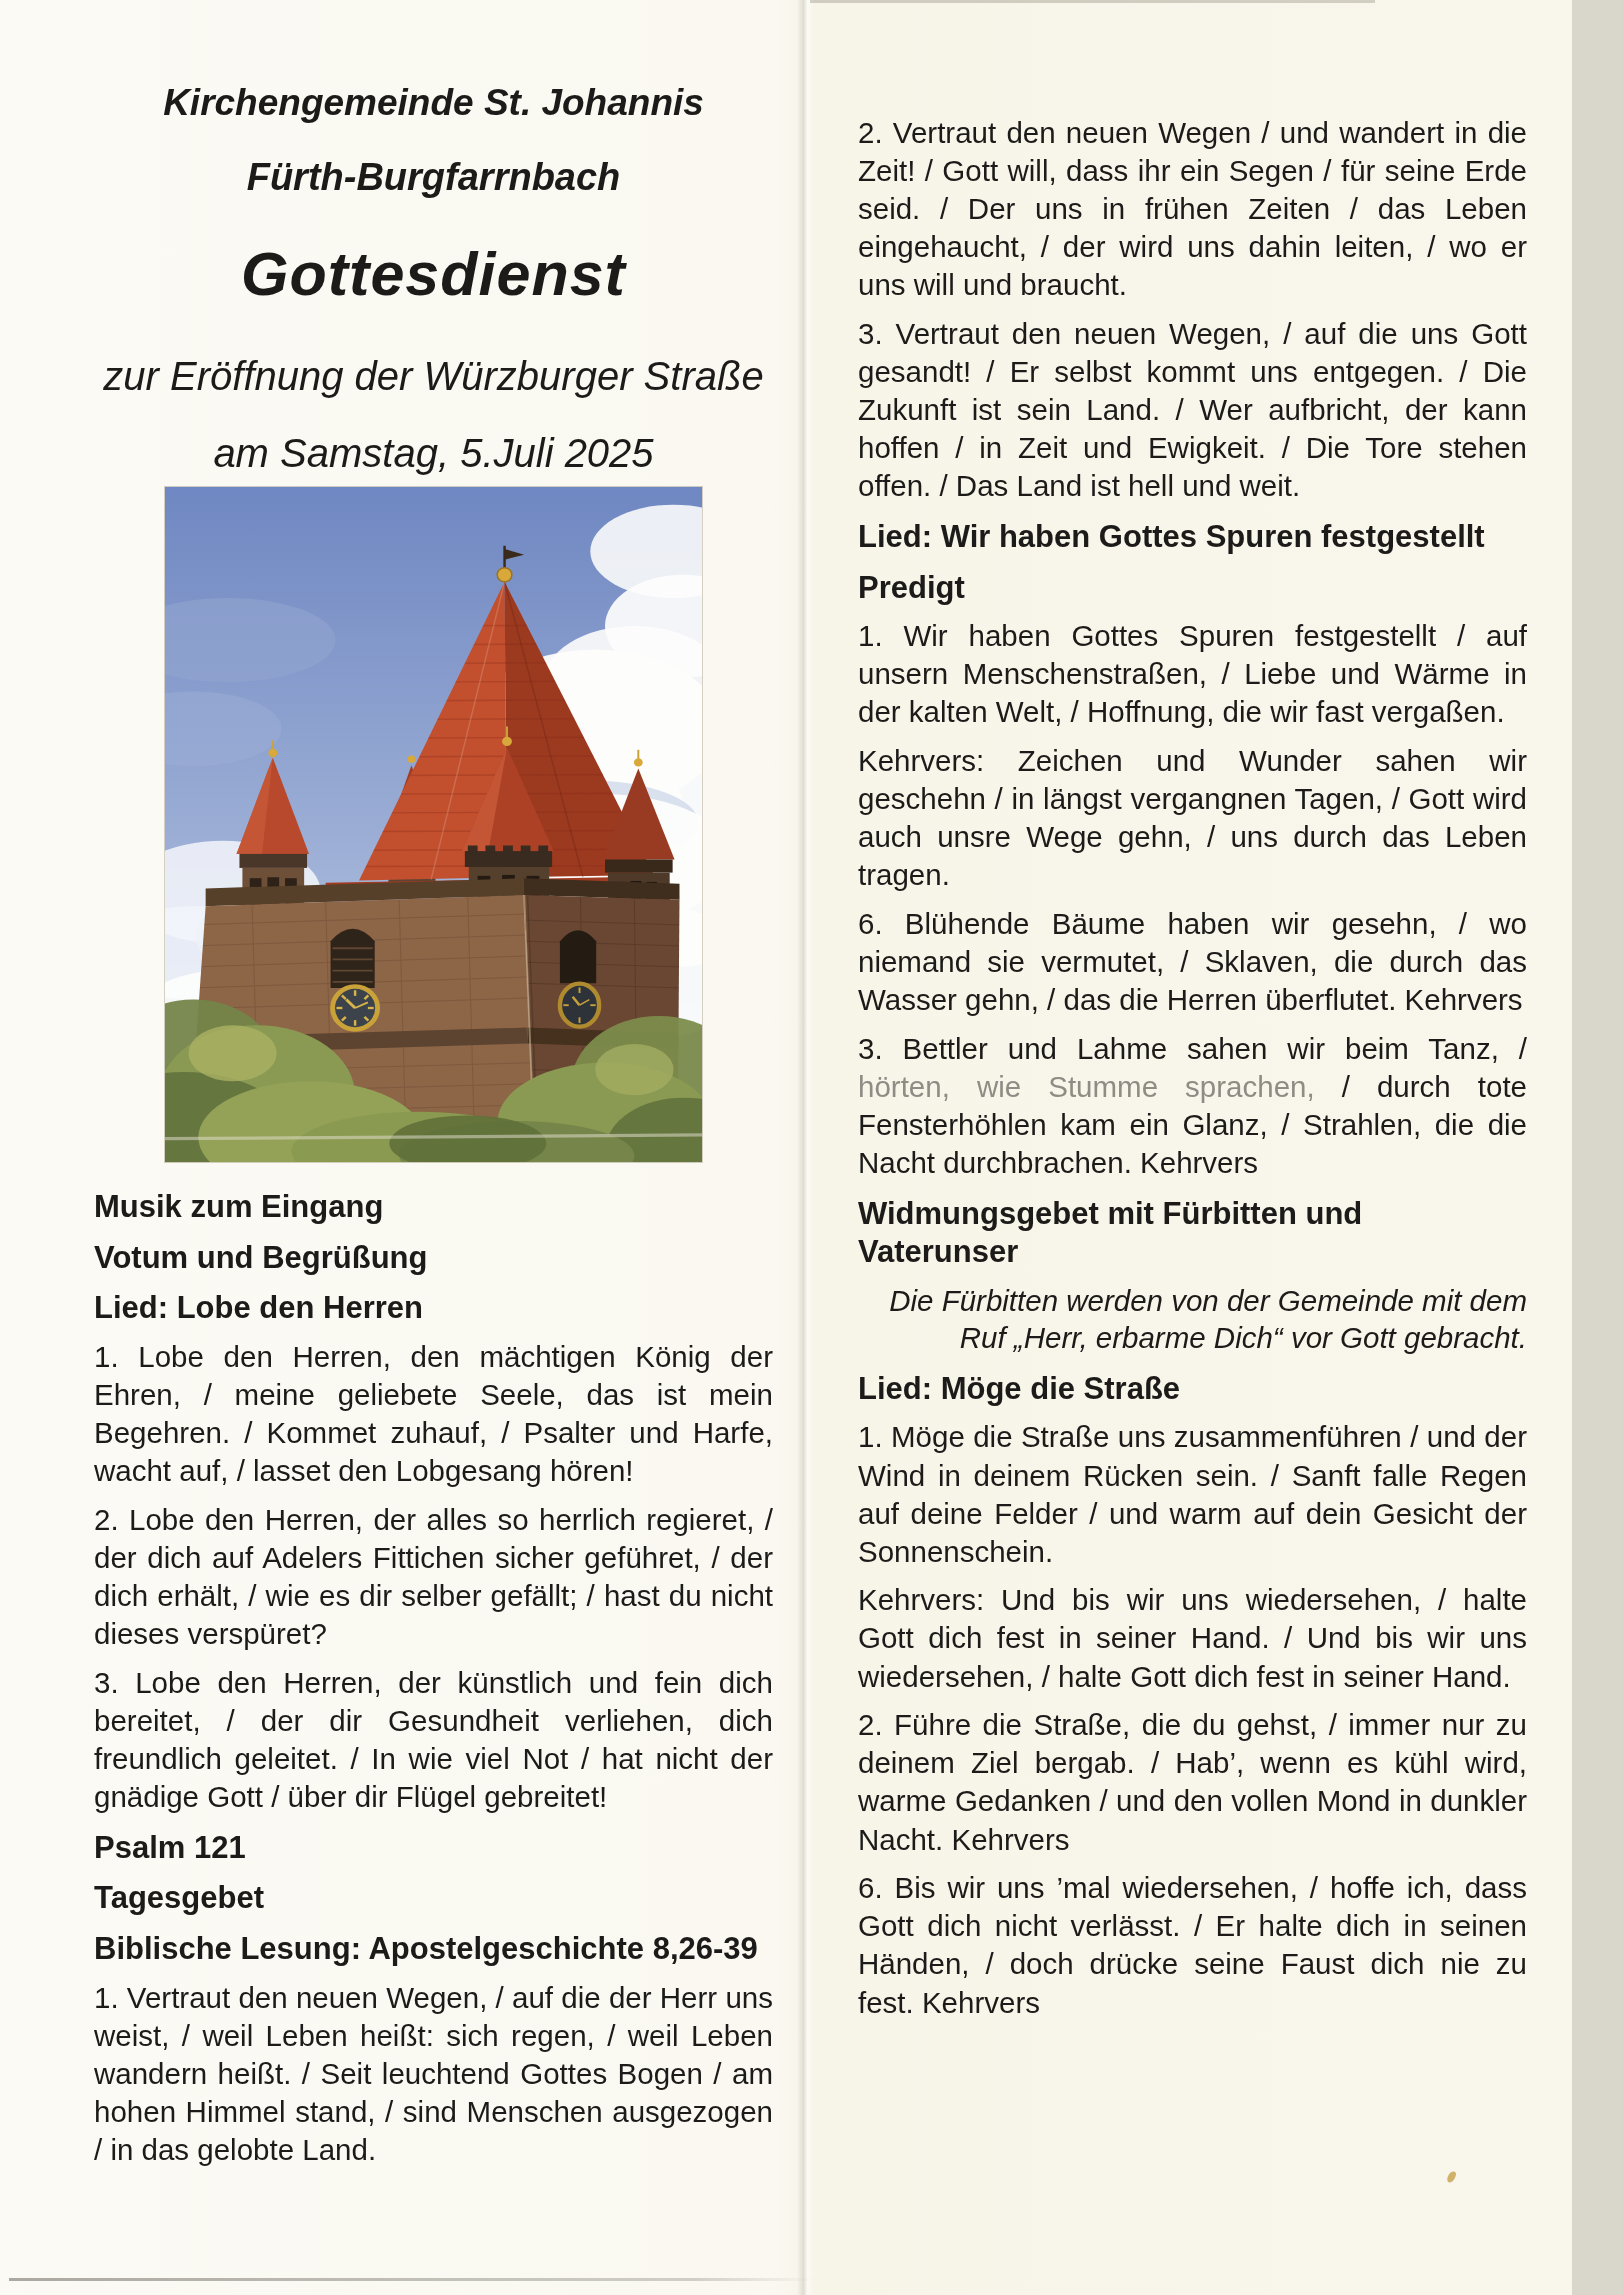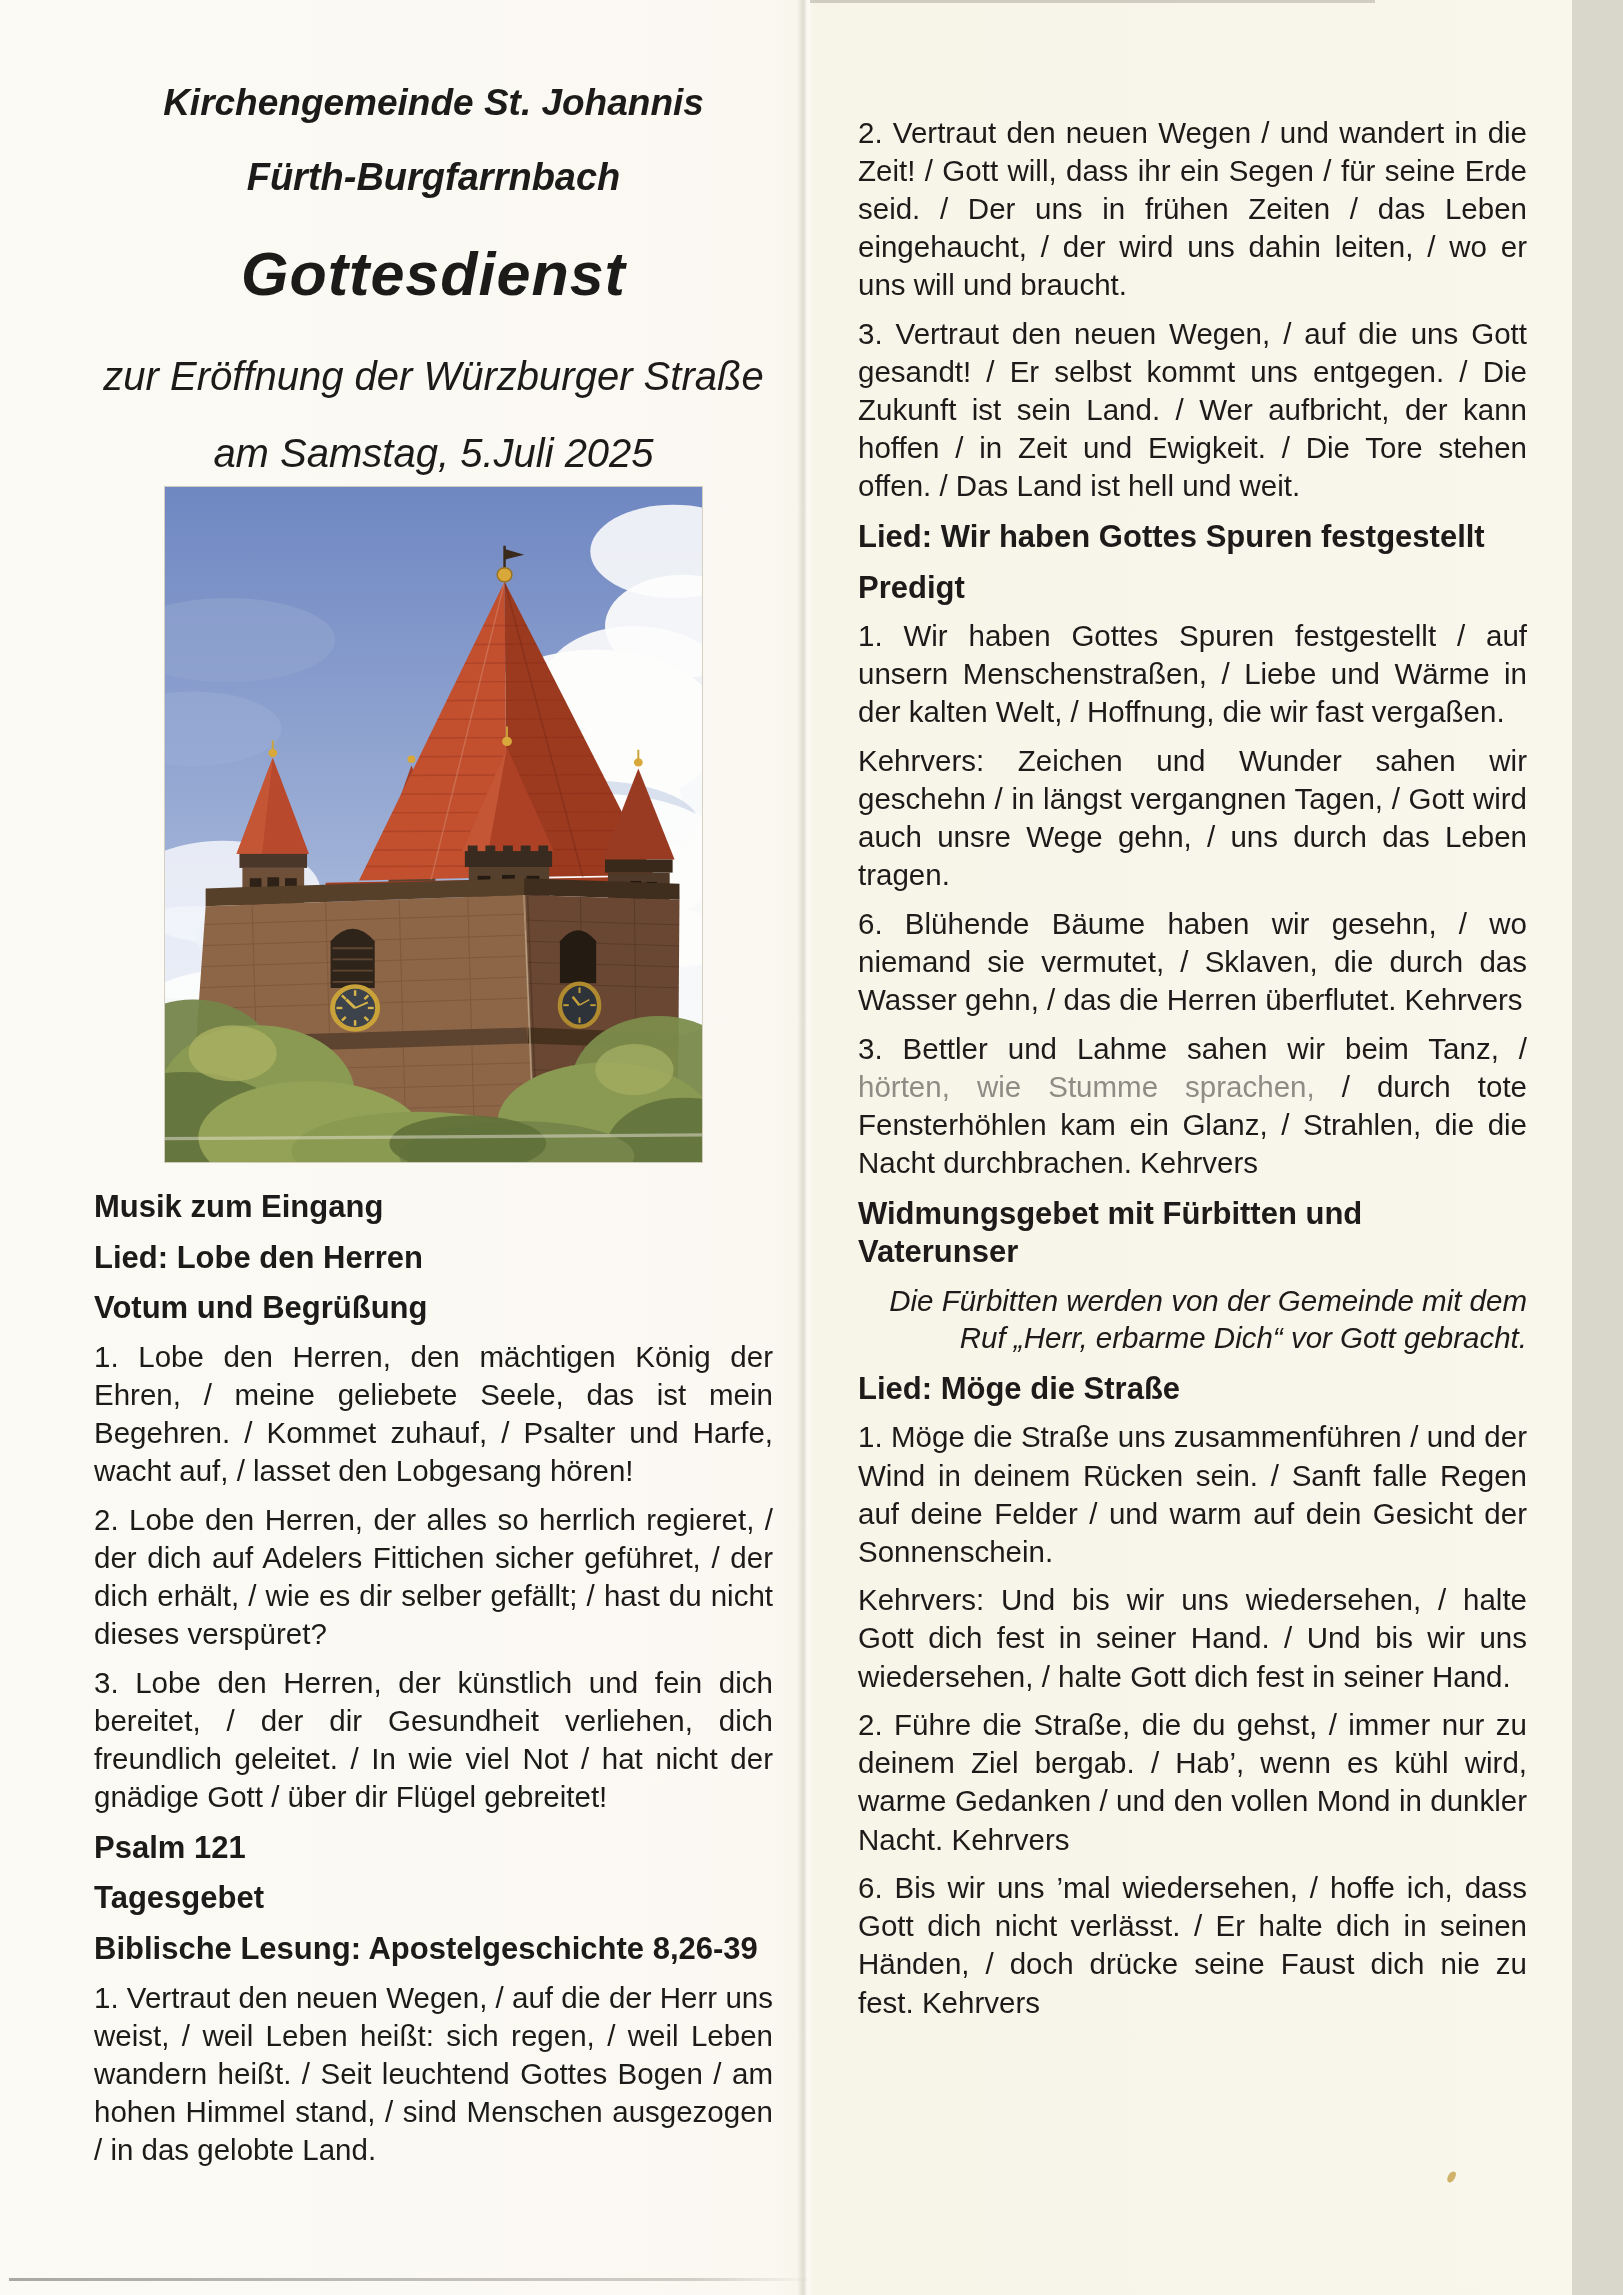--- a/index.html
+++ b/index.html
@@ -260,22 +260,22 @@
           <ellipse cx="140" cy="1215" rx="90" ry="60" fill="#aab263" opacity="0.8"></ellipse>
           <ellipse cx="960" cy="1250" rx="80" ry="55" fill="#a3ad62" opacity="0.8"></ellipse>
           <line x1="0" y1="1398" x2="1100" y2="1390" stroke="#e7e2d4" stroke-width="7" opacity="0.5"></line>
         </g>
 
         <rect x="1" y="1" width="1098" height="1448" fill="none" stroke="#d5d0c2" stroke-width="2"></rect>
       </svg>
     </div>
 
     <div class="h">Musik zum Eingang</div>
+    <div class="h">Votum und Begrüßung</div>
     <div class="h">Lied: Lobe den Herren</div>
-    <div class="h">Votum und Begrüßung</div>
     <p class="body">1. Lobe den Herren, den mächtigen König der Ehren, / meine geliebete Seele, das ist mein Begehren. / Kommet zuhauf, / Psalter und Harfe, wacht auf, / lasset den Lobgesang hören!</p>
     <p class="body">2. Lobe den Herren, der alles so herrlich regieret, / der dich auf Adelers Fittichen sicher geführet, / der dich erhält, / wie es dir selber gefällt; / hast du nicht dieses verspüret?</p>
     <p class="body">3. Lobe den Herren, der künstlich und fein dich bereitet, / der dir Gesundheit verliehen, dich freundlich geleitet. / In wie viel Not / hat nicht der gnädige Gott / über dir Flügel gebreitet!</p>
     <div class="h">Psalm 121</div>
     <div class="h">Tagesgebet</div>
     <div class="h">Biblische Lesung: Apostelgeschichte 8,26-39</div>
     <p class="body">1. Vertraut den neuen Wegen, / auf die der Herr uns weist, / weil Leben heißt: sich regen, / weil Leben wandern heißt. / Seit leuchtend Gottes Bogen / am hohen Himmel stand, / sind Menschen ausgezogen / in das gelobte Land.</p>
   </div>
 
   <div class="col col-right">

